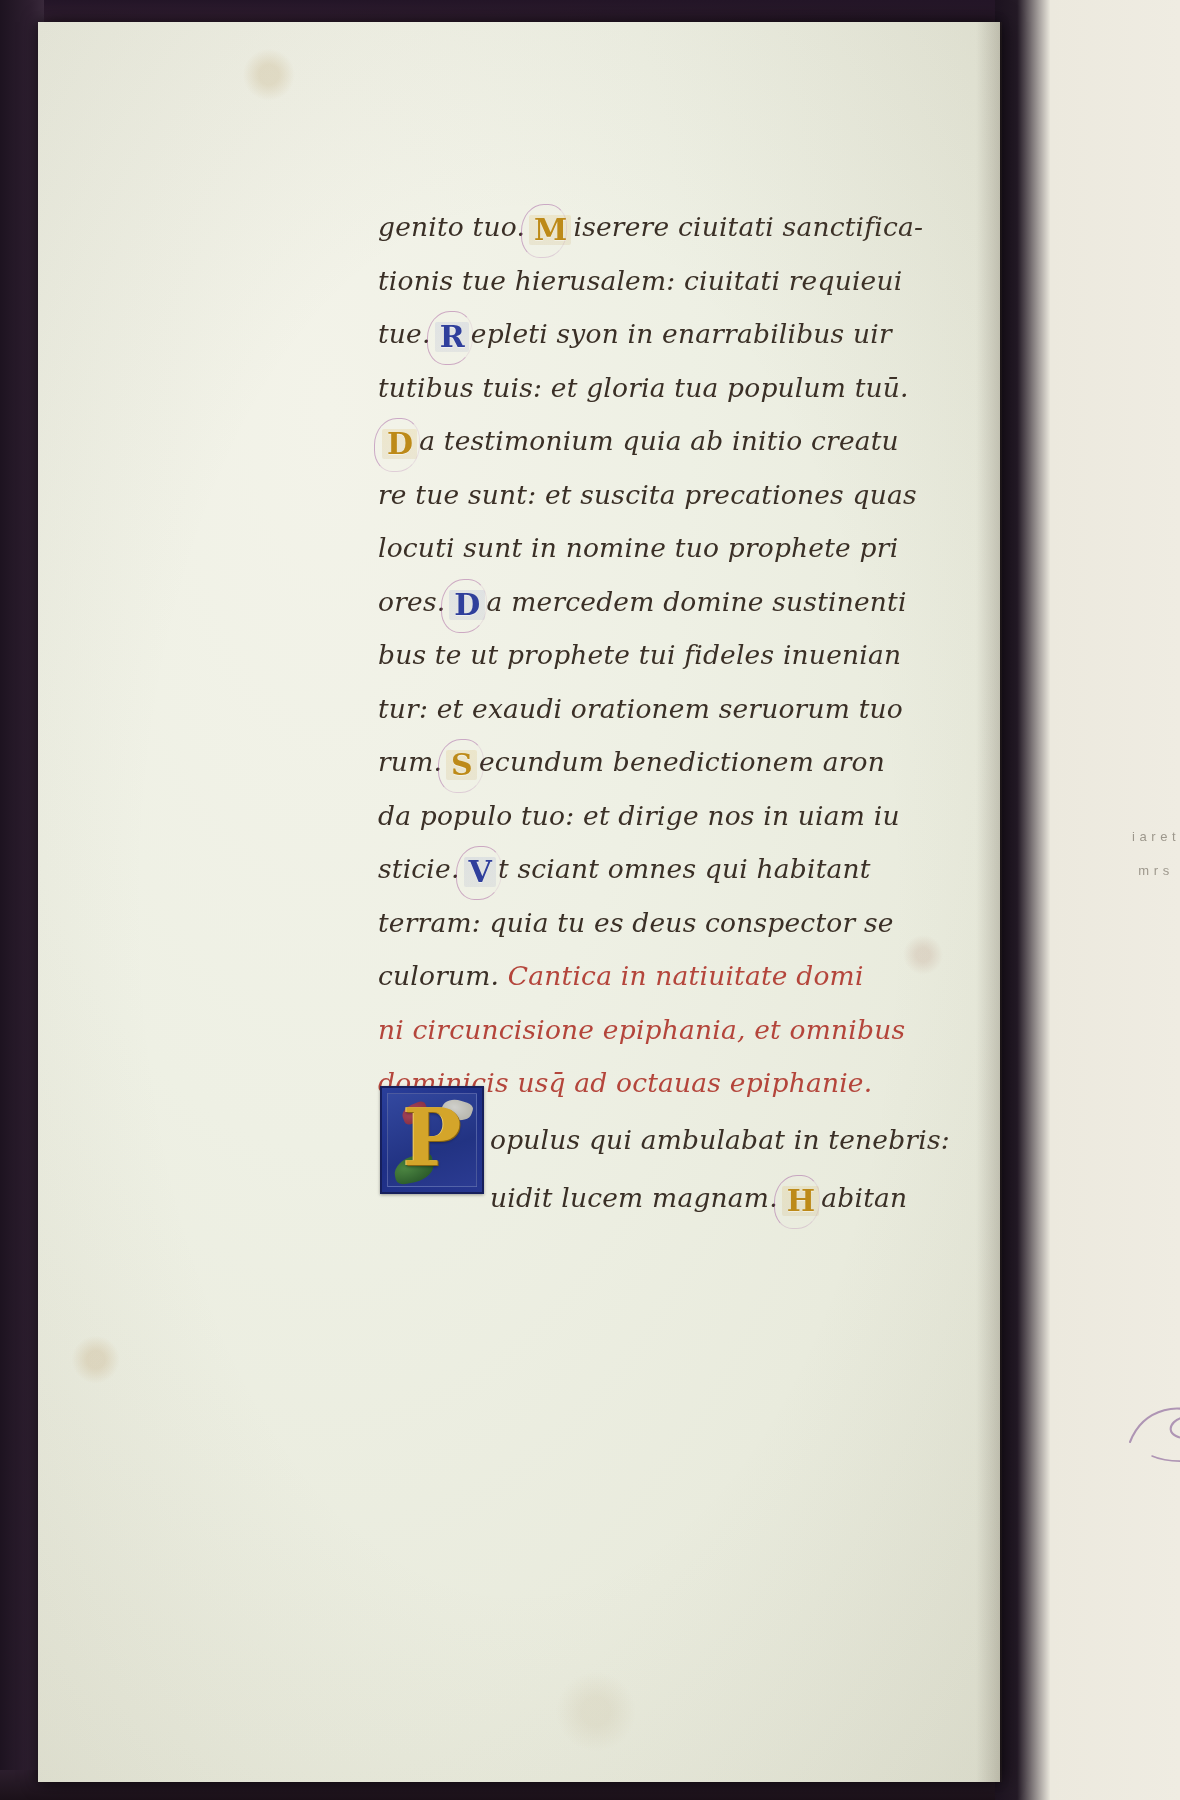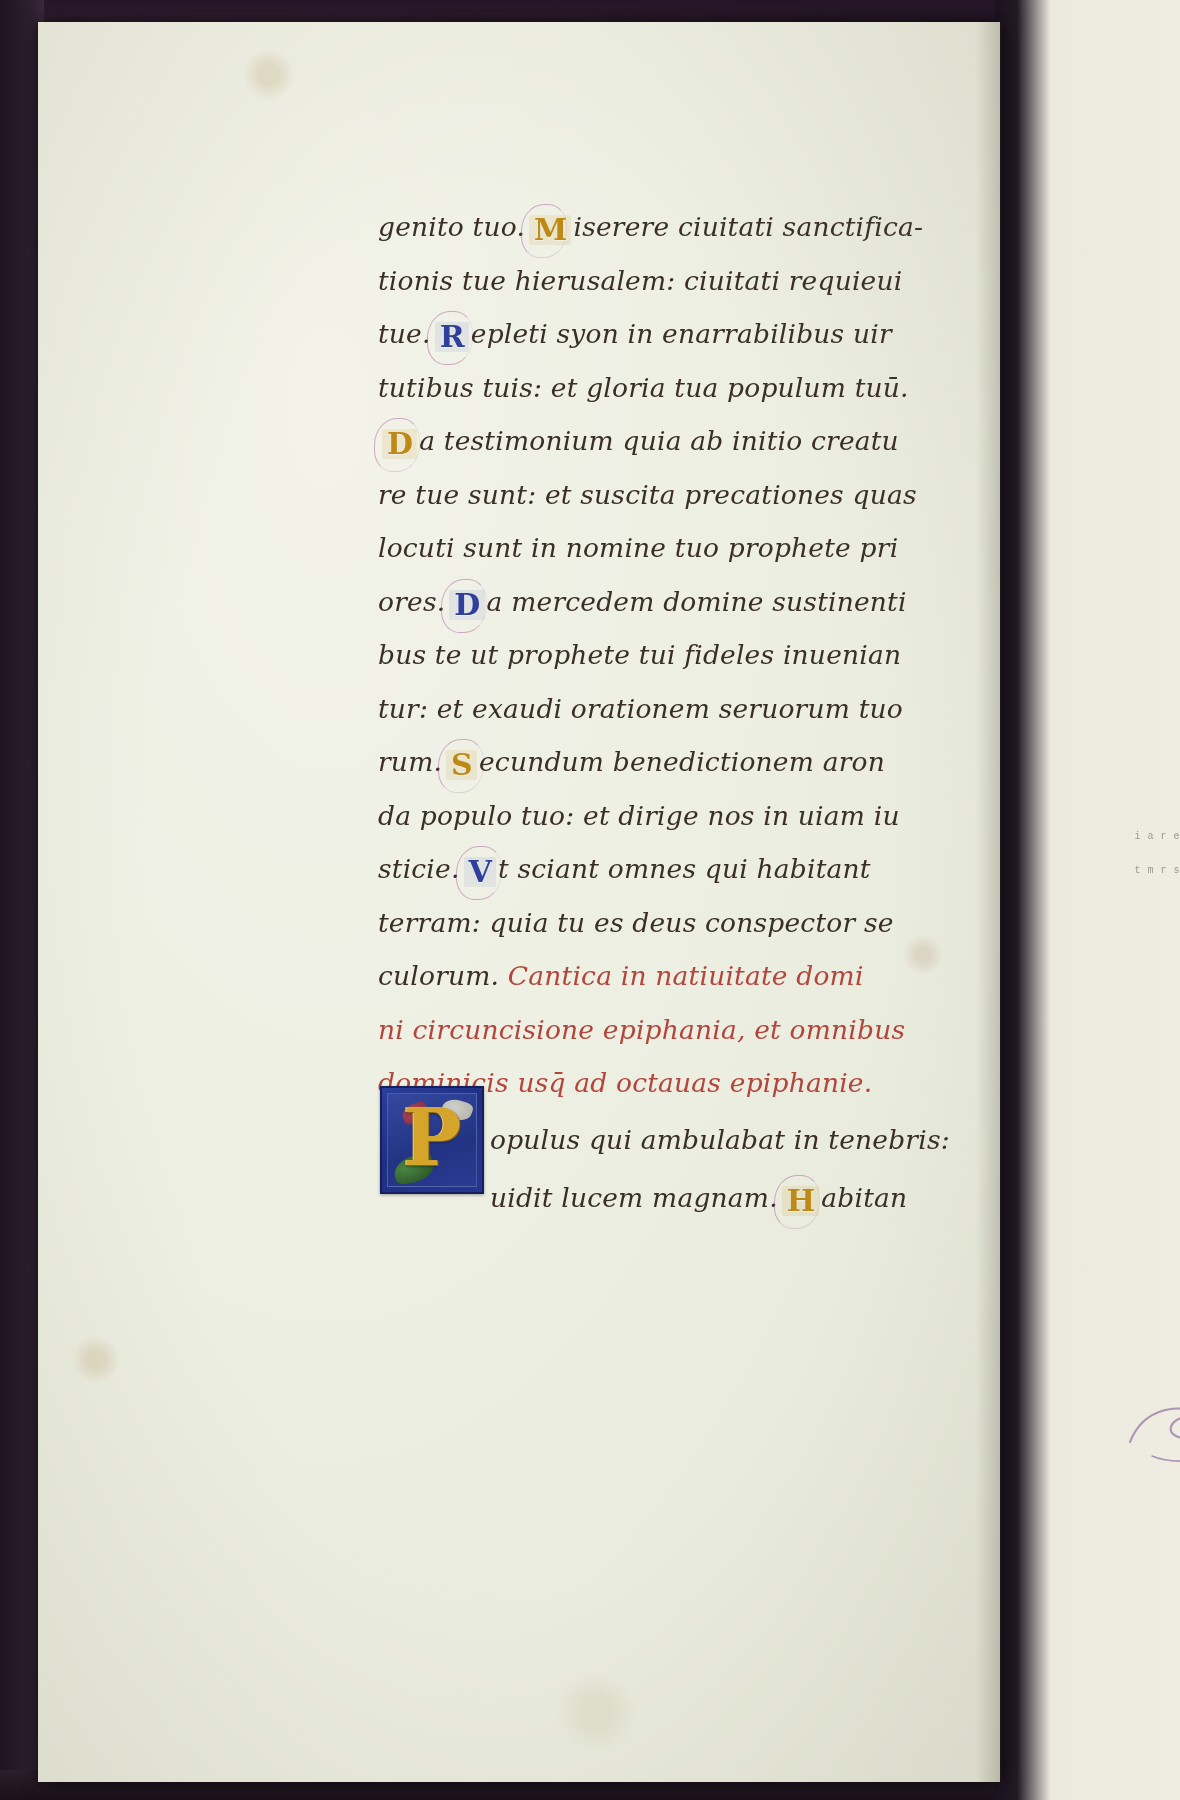--- a/index.html
+++ b/index.html
@@ -46,27 +46,27 @@
   #adjacent-leaf {
     position: absolute;
     right: 0; top: 0;
     width: 185px; height: 1800px;
     background: linear-gradient(90deg, #1d1320 0%, #241a26 12%, #ece9de 30%, #efece2 100%);
   }
   #adjacent-leaf-text {
     position: absolute;
     right: 0; top: 820px;
     width: 52px;
-    font-family: Liberation Mono, monospace;
-    font-size: 10px;
+    font-family: Liberation Sans, sans-serif;
+    font-size: 13px;
     line-height: 34px;
     color: #5a5246;
     opacity: 0.55;
     letter-spacing: 0.5px;
-    text-align: right;
+    text-align: center;
     padding-left: 4px;
     overflow: hidden;
     height: 340px;
   }
 
   
   #folio {
     position: absolute;
     left: 38px;
     top: 22px;

